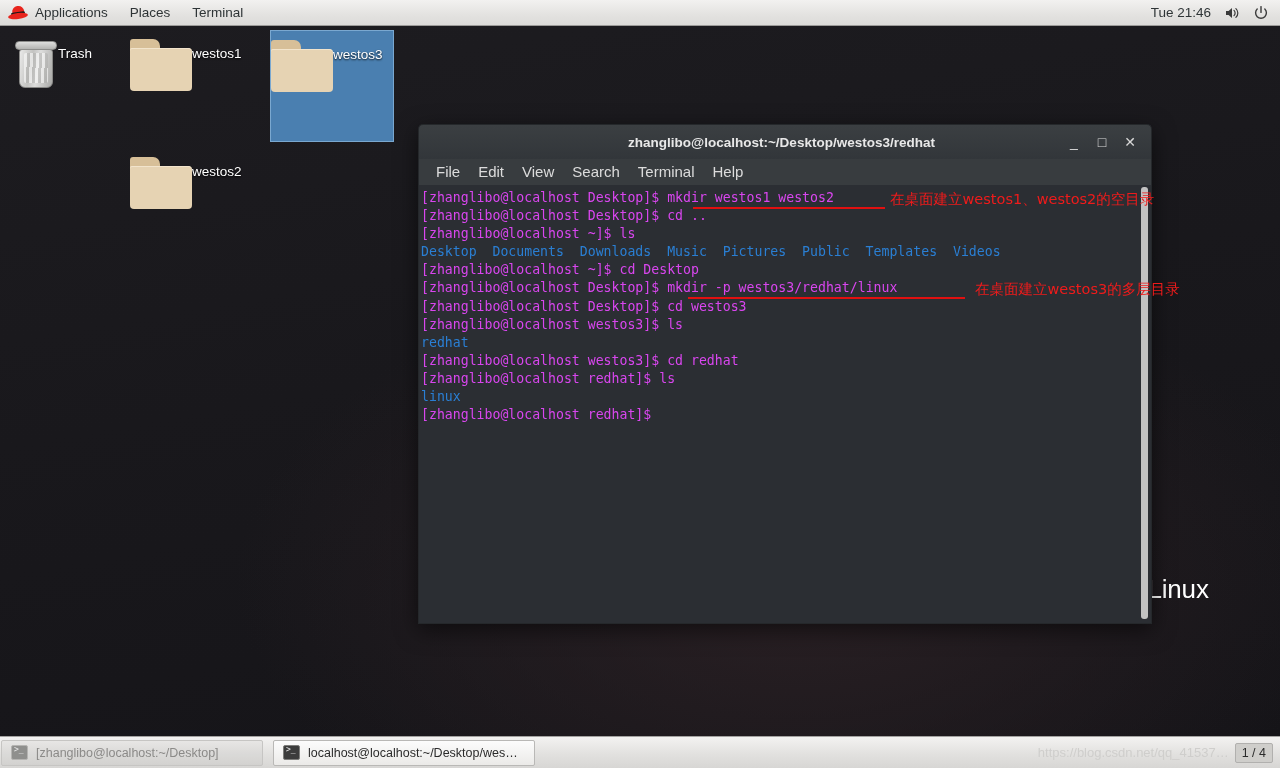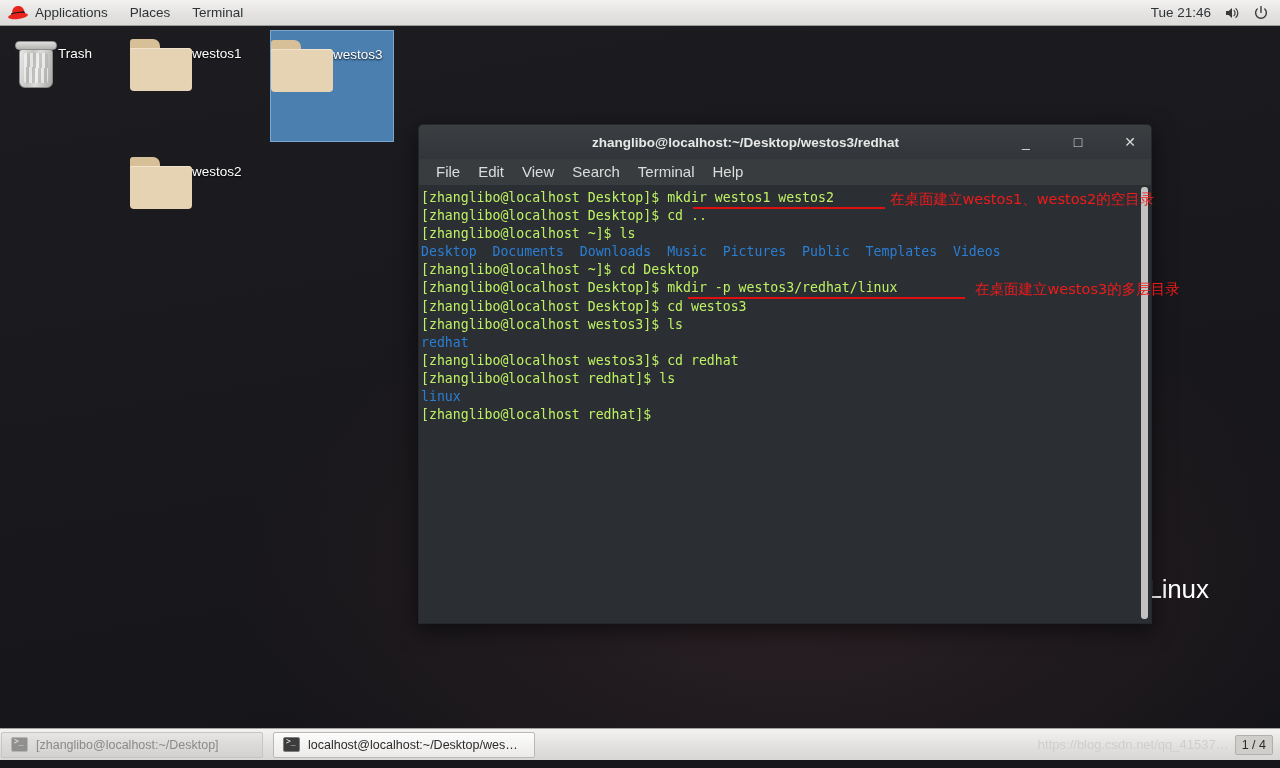--- a/index.html
+++ b/index.html
@@ -100,21 +100,21 @@
   
   #term-window {
     position: absolute; left: 418px; top: 124px; width: 734px; height: 500px;
     box-shadow: 0 6px 22px rgba(0,0,0,.55);
     border-radius: 5px 5px 0 0;
   }
   #term-titlebar {
     height: 35px; background: linear-gradient(#3b3f42, #32363a);
     border-radius: 5px 5px 0 0;
     border: 1px solid #25282b; border-bottom: none;
-    display: flex; align-items: center; position: relative; gap: 24px;
+    display: flex; align-items: center; position: relative;
   }
   #term-title {
     flex: 1; text-align: center; color: #e8e8e8; font-size: 13.5px;
     padding-left: 84px; font-weight: bold;
     overflow: hidden; white-space: nowrap;
   }
   .wbtn {
     width: 28px; height: 35px; display: flex; align-items: center; justify-content: center;
     color: #d8d8d8; font-size: 14px;
   }
@@ -134,21 +134,21 @@
     padding: 4px 0 0 1px;
   }
   #term-text {
     font-family: "DejaVu Sans Mono", "Liberation Mono", monospace;
     font-size: 13.2px; line-height: 18.1px;
     color: #e4e4e4; padding-left: 1px; white-space: pre;
     position: relative; z-index: 2;
   }
   .tline { height: 18.1px; position: relative; }
   .blue { color: #2a7fd4; }
-  .wht  { color: #bef264; }
+  .wht  { color: #d946ef; }
 
   .underline-red {
     position: absolute; height: 2px; background: #e01010; z-index: 3;
   }
   .annot {
     position: absolute; color: #ef1b1b; z-index: 4;
     font-family: "DejaVu Sans", sans-serif; font-size: 14.5px; white-space: nowrap;
   }
 
   #term-scrollbar {
@@ -177,21 +177,21 @@
   #brand-hat .band {
     position: absolute; left: 9px; top: 16px; width: 39px; height: 6px;
     background: #141414; border-radius: 4px; transform: rotate(-8deg);
   }
   #brand-text { color: #ffffff; line-height: 1.06; }
   #brand-line1 { font-size: 27px; font-weight: bold; letter-spacing: -0.4px; }
   #brand-line2 { font-size: 26px; font-weight: normal; letter-spacing: -0.2px; }
 
   
   #taskbar {
-    position: absolute; left: 0; bottom: 8px; width: 1280px; height: 32px;
+    position: absolute; left: 0; bottom: 0; width: 1280px; height: 32px;
     background: linear-gradient(#f3f2f1, #e2e1df 55%, #d7d6d4);
     border-top: 1px solid #a3a2a0;
     display: flex; align-items: center;
   }
   .task {
     height: 26px; margin: 0 1px; display: flex; align-items: center; gap: 8px;
     padding: 0 9px; font-size: 12.5px; width: 262px;
     border: 1px solid #b9b8b6; border-radius: 2px;
     overflow: hidden; white-space: nowrap;
   }

